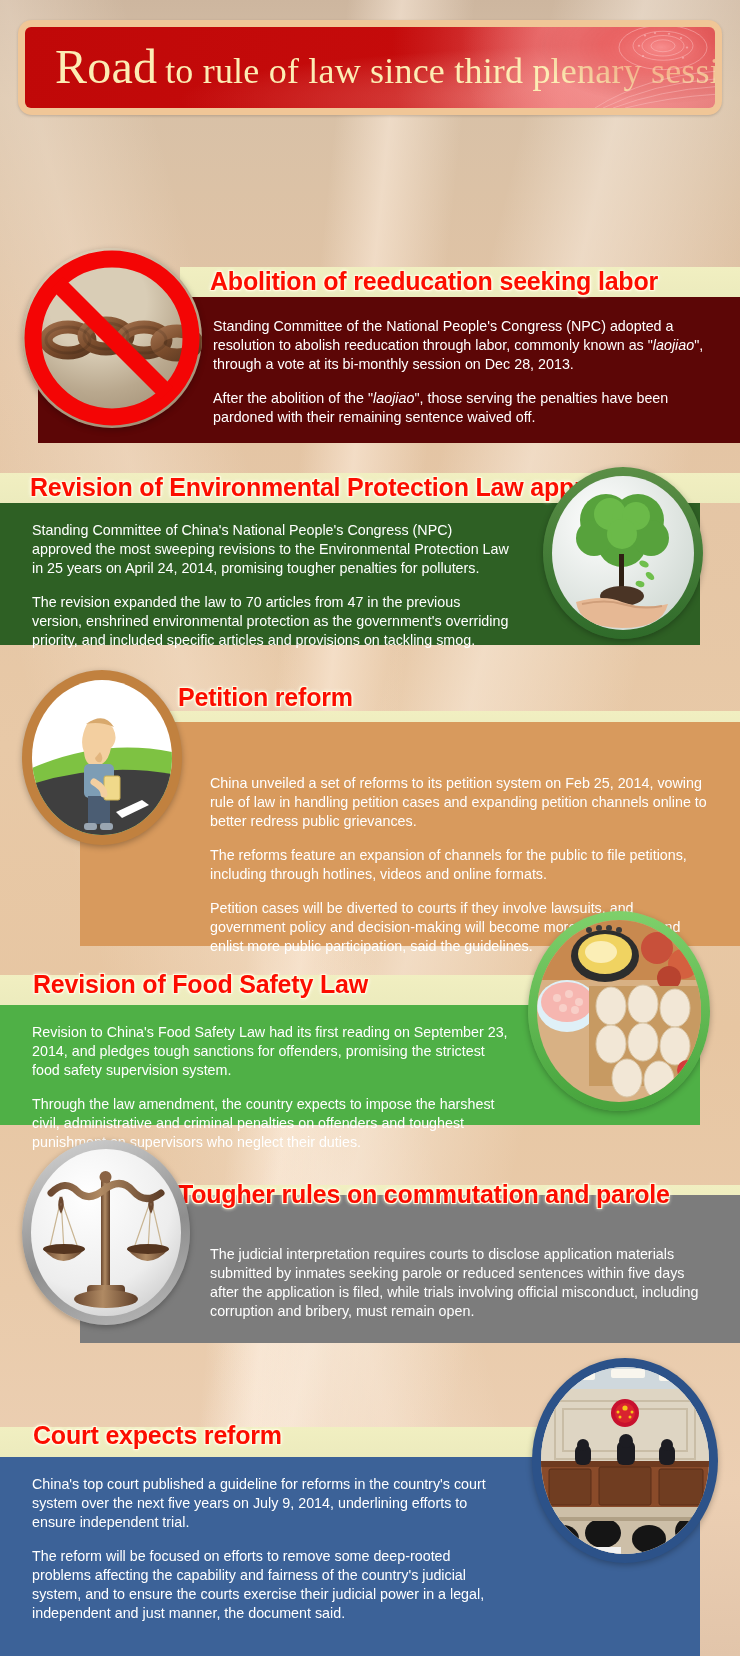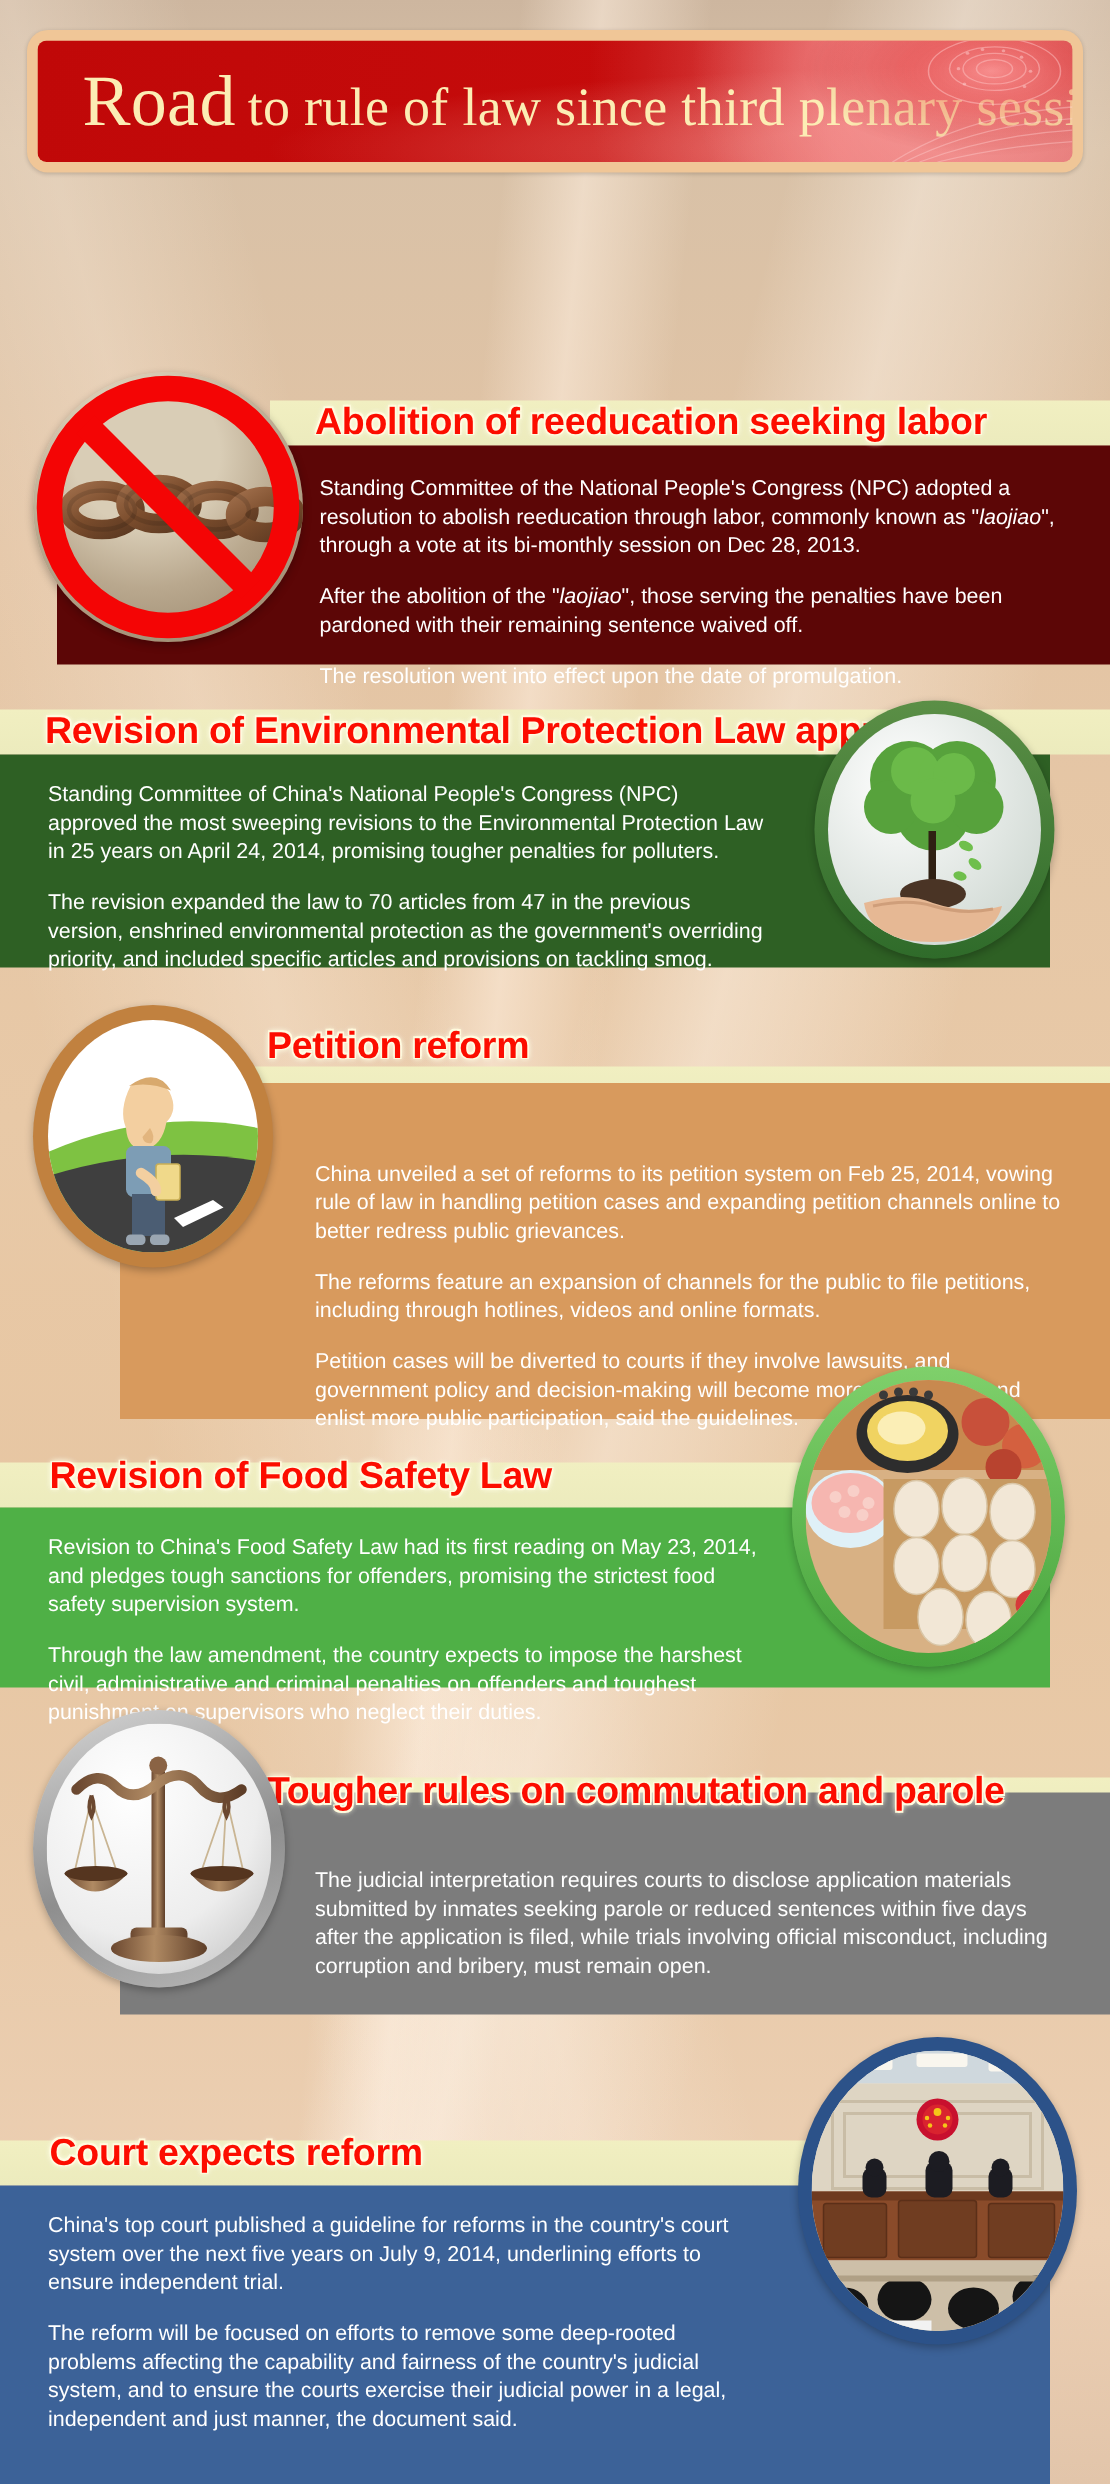--- a/index.html
+++ b/index.html
@@ -165,21 +165,20 @@
 
   <div class="section">
     <div id="s1-band" class="ttl-band"></div>
     <div id="s1-title" class="sec-title">Abolition of reeducation seeking labor</div>
     <div id="s1-box" class="body-box">
       <p>Standing Committee of the National People's Congress (NPC) adopted a
          resolution to abolish reeducation through labor, commonly known as "<i>laojiao</i>",
          through a vote at its bi-monthly session on Dec 28, 2013.</p>
       <p>After the abolition of the "<i>laojiao</i>", those serving the penalties have been
          pardoned with their remaining sentence waived off.</p>
-      <p>The resolution went into effect upon the date of promulgation.</p>
     </div>
     <div id="s1-circle" class="circle">
       <svg class="art" viewBox="0 0 180 180">
         <defs>
             <linearGradient id="ch" x1="0" y1="0" x2="1" y2="1">
           <stop offset="0%" stop-color="#9b6a47"></stop>
               <stop offset="50%" stop-color="#7a4c2c"></stop>
           <stop offset="100%" stop-color="#5d3a22"></stop>
             </linearGradient>
           </defs>
@@ -272,21 +271,21 @@
           </g>
         </svg>
       </div>
     </div>
   </div>
 
   <div class="section">
     <div id="s4-band" class="ttl-band"></div>
     <div id="s4-title" class="sec-title">Revision of Food Safety Law</div>
     <div id="s4-box" class="body-box">
-      <p>Revision to China's Food Safety Law had its first reading on May 23, 2014, and pledges tough sanctions for offenders, promising the strictest food safety supervision system.</p>
+      <p>Revision to China's Food Safety Law had its first reading on September 23, 2014, and pledges tough sanctions for offenders, promising the strictest food safety supervision system.</p>
       <p>Through the law amendment, the country expects to impose the harshest civil, administrative and criminal penalties on offenders and toughest punishment on supervisors who neglect their duties.</p>
     </div>
     <div id="s4-circle" class="circle">
       <div class="inner-round">
         <svg viewBox="0 0 164 182" width="100%" height="100%">
           <rect width="164" height="182" fill="#d8b184"></rect>
           <rect x="0" y="0" width="164" height="60" fill="#c8894f"></rect>
           <g>
               <ellipse cx="68" cy="36" rx="34" ry="26" fill="#2d2d2d"></ellipse>
              <ellipse cx="68" cy="34" rx="27" ry="20" fill="#f0d361"></ellipse>

